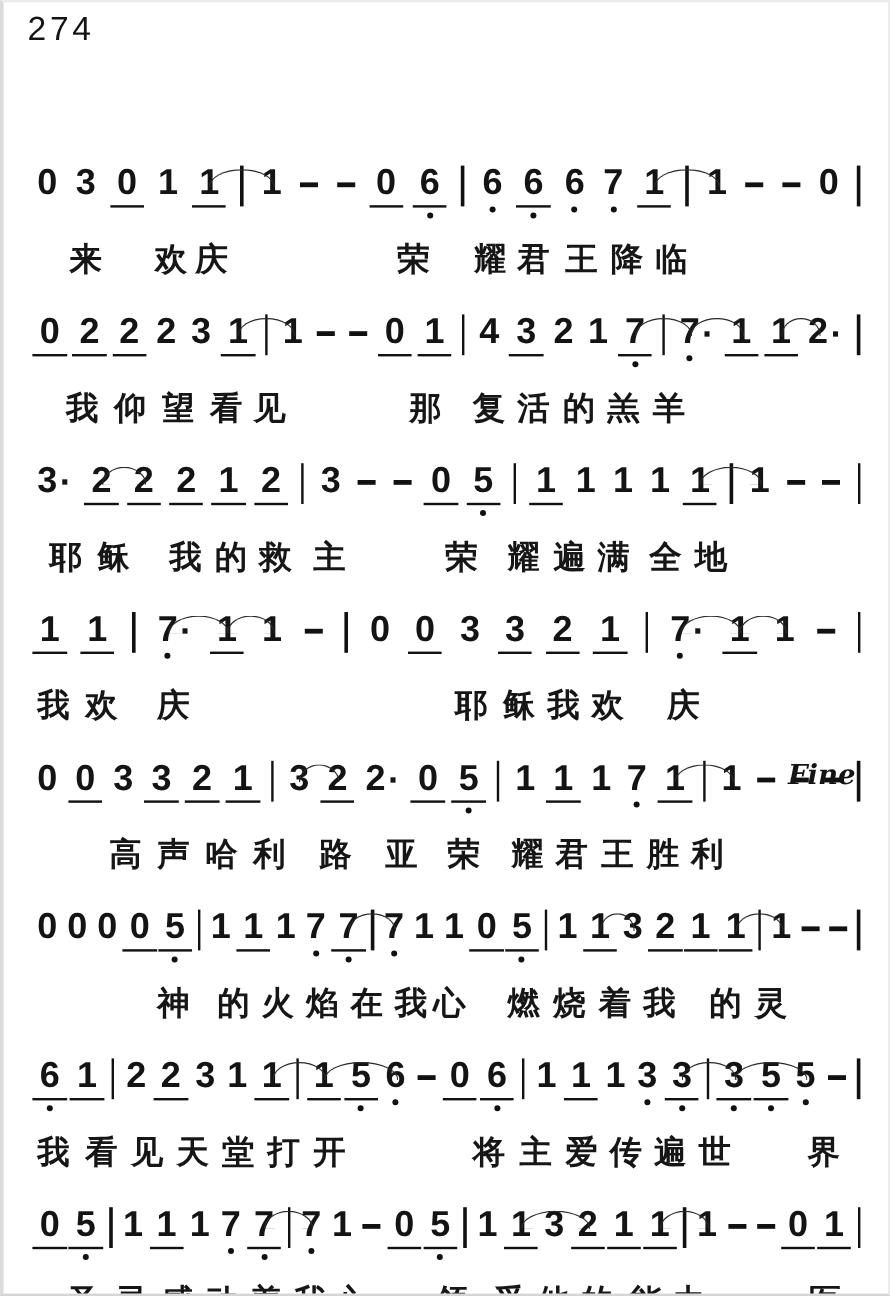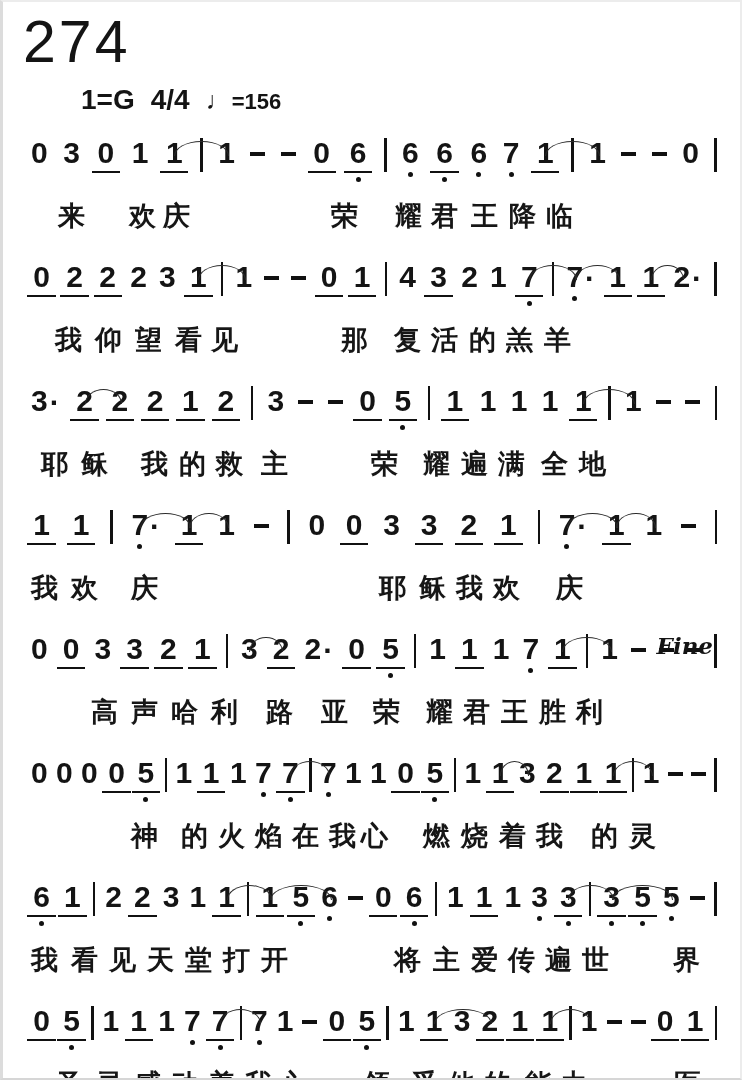--- a/index.html
+++ b/index.html
@@ -3,21 +3,21 @@
 <meta charset="utf-8">
 <style>
   html,body{margin:0;padding:0;background:#f2f2f2;}
   .page{
     position:relative;width:742px;height:1080px;margin:0;
     background:#ffffff;box-sizing:border-box;overflow:hidden;
     border-left:3px solid #dcdcdc;border-top:2px solid #ececec;
     border-right:2px solid #ececec;border-bottom:2px solid #d6d6d6;
     font-family:"Liberation Sans",sans-serif;color:#141414;
   }
-  .song-number{position:absolute;left:20px;top:6px;font-size:59px;font-weight:normal;letter-spacing:3px;}
+  .song-number{position:absolute;left:20px;top:6px;font-size:28px;font-weight:normal;letter-spacing:3px;}
   .title{position:absolute;top:10px;left:50%;transform:translateX(-52%);
     font-size:37px;font-weight:bold;letter-spacing:0.95em;white-space:nowrap;}
   .keysig{position:absolute;left:78px;top:82px;display:flex;align-items:baseline;gap:16px;
     font-size:28px;font-weight:bold;}
   .keysig .tempo{font-size:22px;font-weight:bold;display:inline-flex;align-items:baseline;}
   .keysig .tempo .glyph{font-size:25px;margin-right:1px;}
   .score{position:absolute;top:118px;left:0;width:742px;}
   .line{position:relative;height:106px;}
   .notes{display:flex;justify-content:space-between;align-items:flex-start;
     margin:18px 28px 0 28px;height:46px;}
@@ -35,28 +35,20 @@
   .lyrics{position:absolute;top:63px;left:0;right:0;height:36px;}
   .syl{position:absolute;top:0;font-size:27px;font-weight:700;color:#161616;line-height:30px;}
   .fine{position:absolute;top:-2px;right:32px;
     font-family:"DejaVu Serif",serif;font-style:italic;font-weight:bold;font-size:23px;}
 </style>
 </head>
 <body>
 
 <div class="page">
   <div class="song-number">274</div>
-  <div class="keysig">
-    <span>1=G</span>
-    <span>4/4</span>
-    <span class="tempo">
-        <span class="glyph">♩</span>
-        <span>=156</span>
-      </span>
-  </div>
   <div class="score">
       <div class="line">
         <div class="notes">
           <div class="tok">
             <div class="n">0</div>
           </div>
           <div class="tok">
             <div class="n">3</div>
           </div>
           <div class="tok">

